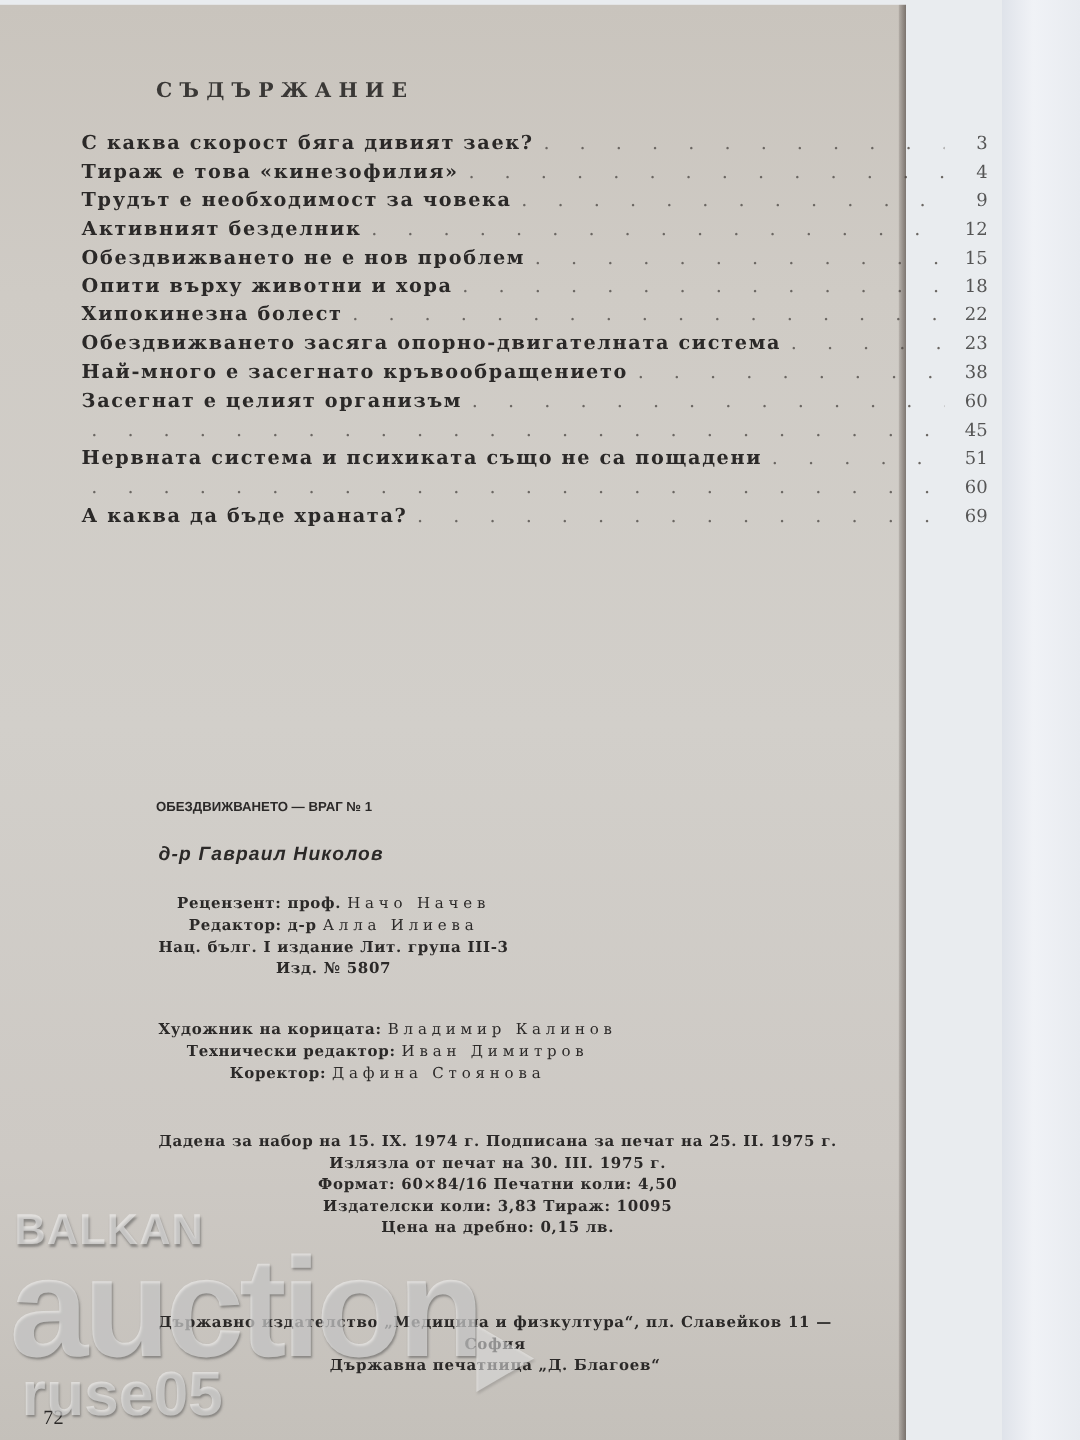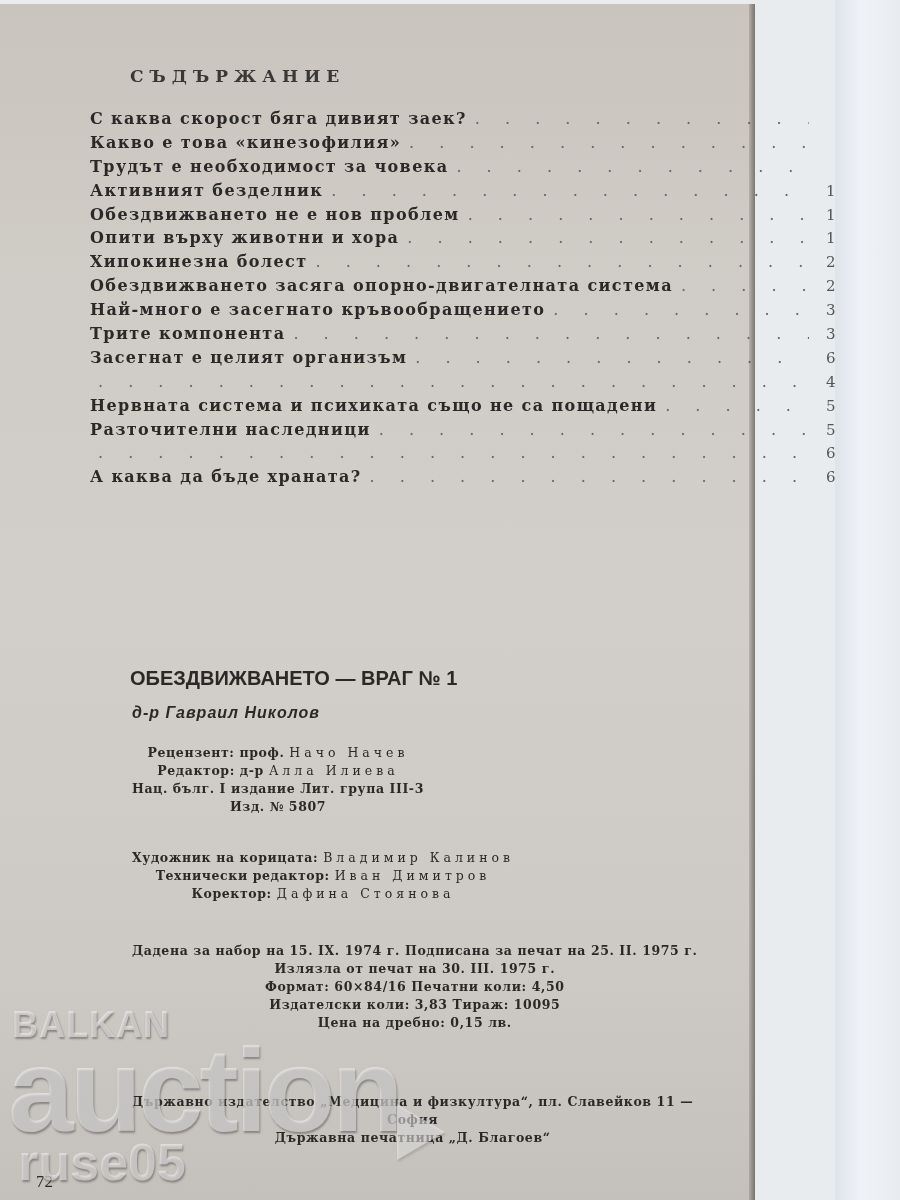--- a/index.html
+++ b/index.html
@@ -19,38 +19,38 @@
   }
   .right-bg {
     position:absolute; left:835px; top:0; width:65px; height:1200px;
     background:linear-gradient(90deg,#dfe3ea,#f0f2f6 40%,#e8ebf0);
   }
   .toc-title {
     position:absolute; left:130px; top:62px;
     font-size:17px; letter-spacing:6px; font-weight:bold; color:#3a3836;
   }
   .toc {
-    position:absolute; left:68px; top:105px; width:755px;margin-left:22px;
+    position:absolute; left:68px; top:105px; width:755px;
   }
   .toc-row {
     display:flex; align-items:baseline; height:23.9px;
     font-size:16px; font-weight:bold; letter-spacing:1.4px; color:#2b2928;
     white-space:nowrap;
   }
   .toc-row .dots {
     flex:1; overflow:hidden; margin:0 8px; color:#6a6662;
     letter-spacing:10px; font-weight:normal;
   }
   .toc-row .dots::before {
     content:". . . . . . . . . . . . . . . . . . . . . . . . . . . . . . . . . . . . . . . . . . . . . . . . . . . . . . . . . . . .";
   }
   .toc-row .pg { width:28px; text-align:right; font-weight:normal; color:#555; font-size:15px; letter-spacing:0; }
   .book-title {
     position:absolute; left:130px; top:663px;
-    font-family:"Liberation Sans", sans-serif; font-weight:bold; font-size:20px; color:#2b2928;
+    font-family:"Liberation Sans", sans-serif; font-weight:bold; font-size:11px; color:#2b2928;
   }
   .author {
     position:absolute; left:132px; top:700px;
     font-family:"Liberation Sans", sans-serif; font-style:italic; font-weight:bold; font-size:16px; letter-spacing:1px; color:#2b2928;
   }
   .credits { position:absolute; left:132px; font-size:12.5px; font-weight:bold; color:#2b2928; letter-spacing:0.6px;text-align:center; }
   .credits div { height:18px; white-space:nowrap; }
   .credits .sp { letter-spacing:4px; font-weight:normal; }
   .c1 { top:741px; }
   .c2 { top:846px; }
@@ -84,21 +84,21 @@
 
   <div class="toc-title">СЪДЪРЖАНИЕ</div>
 
   <div class="toc" id="toc">
       <div class="toc-row">
         <span>С каква скорост бяга дивият заек?</span>
         <span class="dots"></span>
         <span class="pg">3</span>
       </div>
       <div class="toc-row">
-        <span>Какво е това «кинезофилия»</span>
+        <span>Тираж е това «кинезофилия»</span>
         <span class="dots"></span>
         <span class="pg">4</span>
       </div>
       <div class="toc-row">
         <span>Трудът е необходимост за човека</span>
         <span class="dots"></span>
         <span class="pg">9</span>
       </div>
       <div class="toc-row">
         <span>Активният безделник</span>
@@ -124,42 +124,32 @@
         <span>Обездвижването засяга опорно-двигателната система</span>
         <span class="dots"></span>
         <span class="pg">23</span>
       </div>
       <div class="toc-row">
         <span>Най-много е засегнато кръвообращението</span>
         <span class="dots"></span>
         <span class="pg">38</span>
       </div>
       <div class="toc-row">
-        <span>Трите компонента</span>
-        <span class="dots"></span>
-        <span class="pg">36</span>
-      </div>
-      <div class="toc-row">
         <span>Засегнат е целият организъм</span>
         <span class="dots"></span>
         <span class="pg">60</span>
       </div>
       <div class="toc-row">
         <span class="dots"></span>
         <span class="pg">45</span>
       </div>
       <div class="toc-row">
         <span>Нервната система и психиката също не са пощадени</span>
         <span class="dots"></span>
         <span class="pg">51</span>
-      </div>
-      <div class="toc-row">
-        <span>Разточителни наследници</span>
-        <span class="dots"></span>
-        <span class="pg">58</span>
       </div>
       <div class="toc-row">
         <span class="dots"></span>
         <span class="pg">60</span>
       </div>
       <div class="toc-row">
         <span>А каква да бъде храната?</span>
         <span class="dots"></span>
         <span class="pg">69</span>
       </div>

